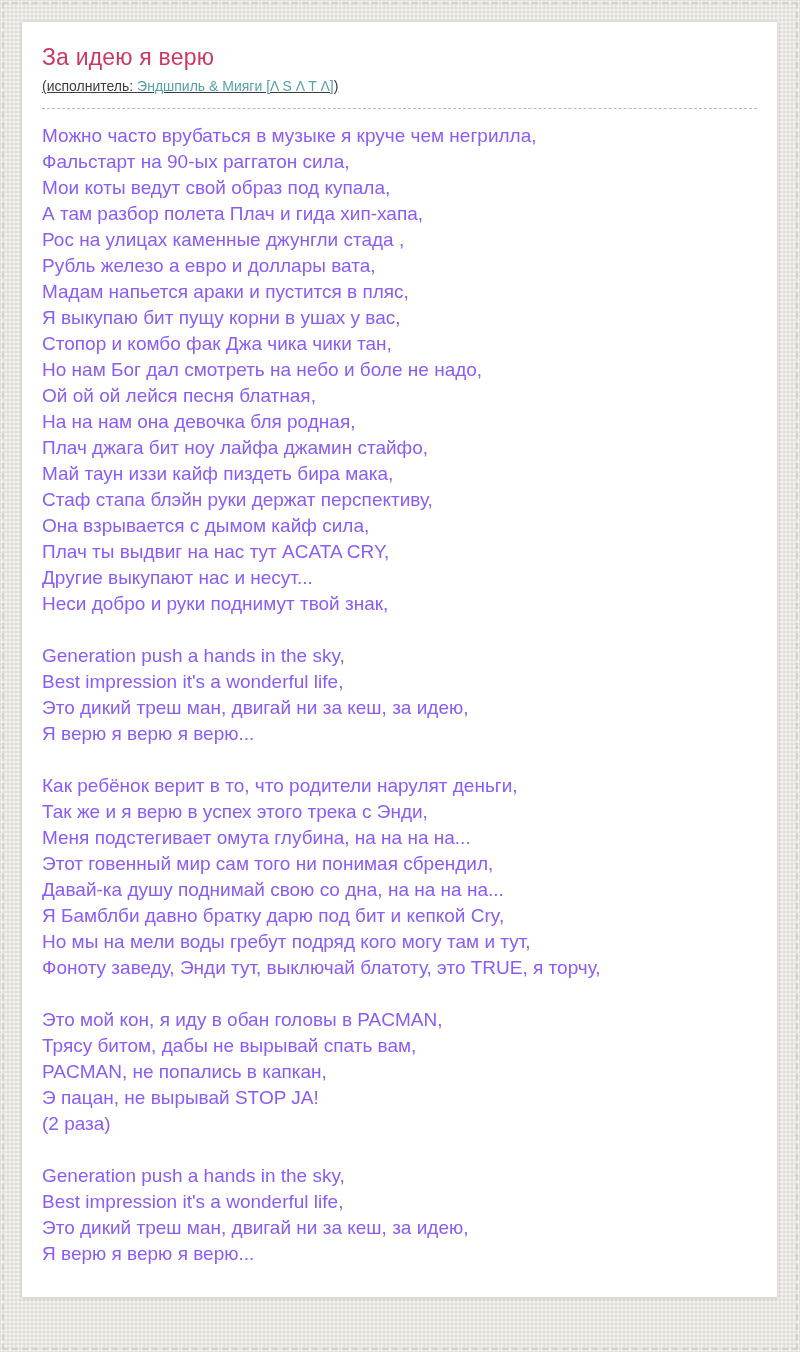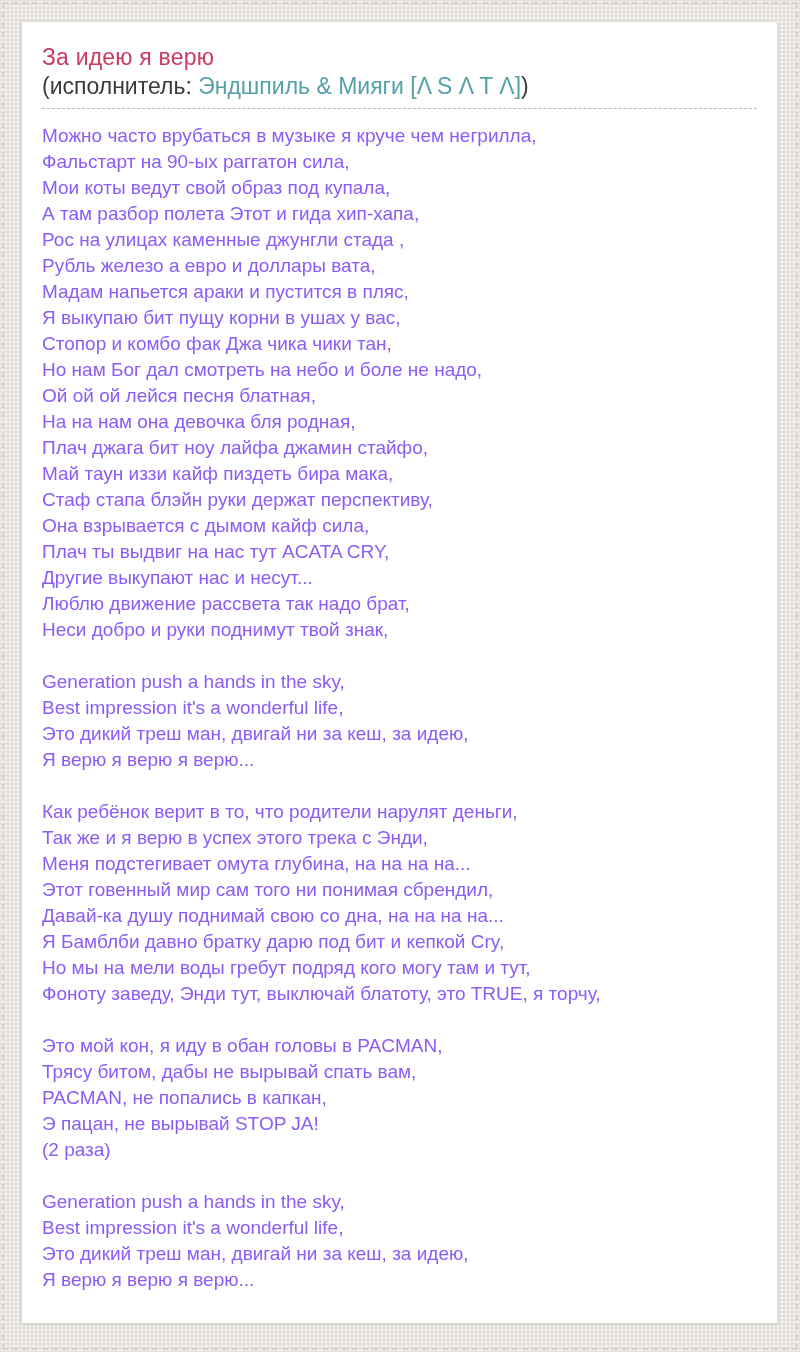--- a/index.html
+++ b/index.html
@@ -32,25 +32,26 @@
   }
   .title {
     font-size: 23px;
     font-weight: normal;
     line-height: 28px;
     color: #cb3963;
     letter-spacing: 0.2px;
   }
   .artist-line {
     margin-top: 3px;
-    font-size: 23px;
+    font-size: 14px;
     line-height: 25px;
     color: #3b3b3b;
     padding-bottom: 9px;
     border-bottom: 1px dashed #a7bfca;
+    text-decoration: underline;
   }
   .artist-link {
     color: #55a1a8;
     text-decoration: none;
     cursor: pointer;
   }
   .lyrics {
     margin-top: 14px;
     font-size: 19px;
     line-height: 26px;
@@ -68,36 +69,35 @@
 <div class="card">
   <h1 class="title">За идею я верю</h1>
 
   <div class="artist-line"><span>(исполнитель: </span><a class="artist-link" href="#">Эндшпиль &amp; Мияги [Λ S Λ T Λ]</a><span>)</span></div>
 
   <div class="lyrics">
       <div class="stanza">
         <div class="line">Можно часто врубаться в музыке я круче чем негрилла,</div>
         <div class="line">Фальстарт на 90-ых раггатон сила,</div>
         <div class="line">Мои коты ведут свой образ под купала,</div>
-        <div class="line">А там разбор полета Этот и гида хип-хапа,</div>
+        <div class="line">А там разбор полета Плач и гида хип-хапа,</div>
         <div class="line">Рос на улицах каменные джунгли стада ,</div>
         <div class="line">Рубль железо а евро и доллары вата,</div>
         <div class="line">Мадам напьется араки и пустится в пляс,</div>
         <div class="line">Я выкупаю бит пущу корни в ушах у вас,</div>
         <div class="line">Стопор и комбо фак Джа чика чики тан,</div>
         <div class="line">Но нам Бог дал смотреть на небо и боле не надо,</div>
         <div class="line">Ой ой ой лейся песня блатная,</div>
         <div class="line">На на нам она девочка бля родная,</div>
         <div class="line">Плач джага бит ноу лайфа джамин стайфо,</div>
         <div class="line">Май таун иззи кайф пиздеть бира мака,</div>
         <div class="line">Стаф стапа блэйн руки держат перспективу,</div>
         <div class="line">Она взрывается с дымом кайф сила,</div>
         <div class="line">Плач ты выдвиг на нас тут ACATA CRY,</div>
         <div class="line">Другие выкупают нас и несут...</div>
-        <div class="line">Люблю движение рассвета так надо брат,</div>
         <div class="line">Неси добро и руки поднимут твой знак,</div>
       </div>
       <div class="stanza">
         <div class="line">Generation push a hands in the sky,</div>
         <div class="line">Best impression it's a wonderful life,</div>
         <div class="line">Это дикий треш ман, двигай ни за кеш, за идею,</div>
         <div class="line">Я верю я верю я верю...</div>
       </div>
       <div class="stanza">
         <div class="line">Как ребёнок верит в то, что родители нарулят деньги,</div>

